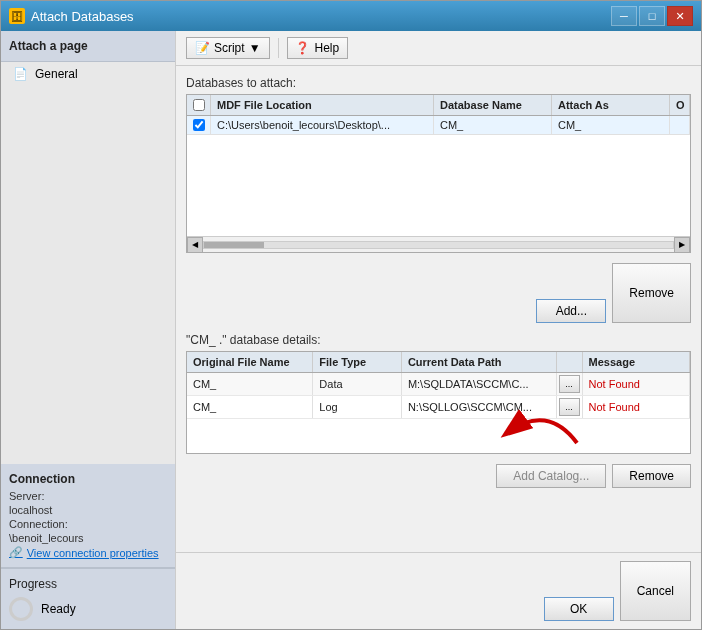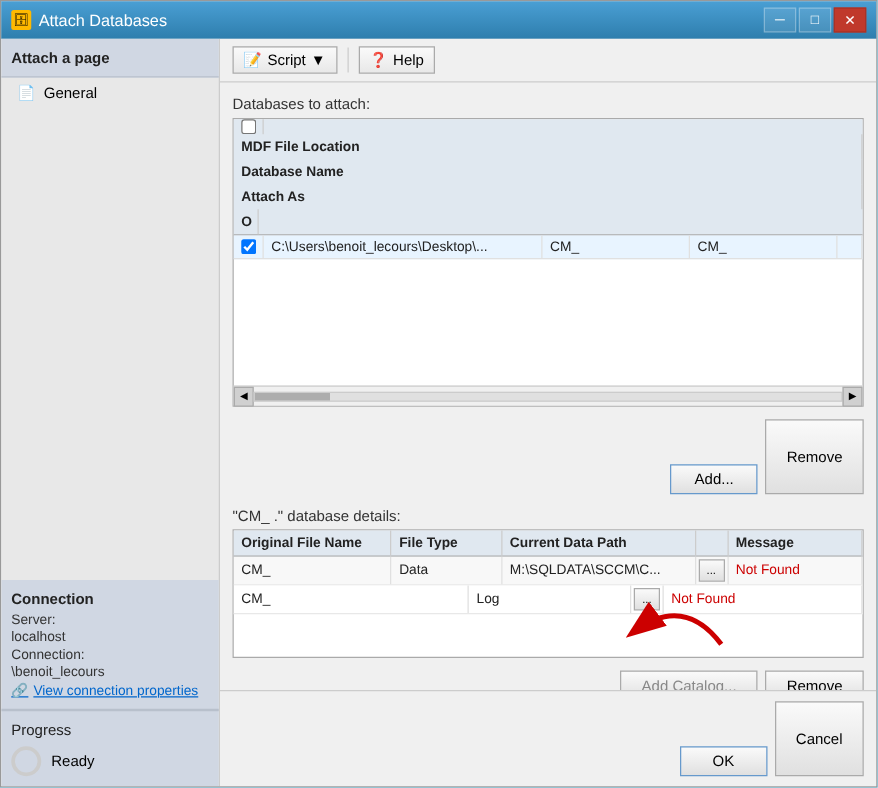--- a/index.html
+++ b/index.html
@@ -230,21 +230,20 @@
     .table-container {
       border: 1px solid #AAA;
       background: white;
       flex-shrink: 0;
     }
 
     .table-header {
       display: flex;
       background: #E0E8F0;
       border-bottom: 1px solid #AAA;
-      flex-direction: column;
     }
 
     .th {
       padding: 4px 6px;
       font-size: 11px;
       font-weight: 600;
       color: #222;
       border-right: 1px solid #CCC;
     }
 
@@ -551,20 +550,21 @@
                 <div class="td" style="flex:1.5;">M:\SQLDATA\SCCM\C...</div>
                 <div class="td" style="width:26px;padding:2px;">
                   <button class="btn-small">...</button>
                 </div>
                 <div class="td" style="flex:1;color:#CC0000;">Not Found</div>
               </div>
 
               <div class="detail-row">
                 <div class="td" style="flex:1.2;">CM_</div>
                 <div class="td" style="flex:0.8;">Log</div>
+                <div class="td" style="flex:1.5;">N:\SQLLOG\SCCM\CM...</div>
                 <div class="td" style="width:26px;padding:2px;">
                   <button class="btn-small">...</button>
                 </div>
                 <div class="td" style="flex:1;color:#CC0000;">Not Found</div>
               </div>
 
               <svg style="position:absolute;top:10px;left:300px;width:120px;height:70px;pointer-events:none;overflow:visible;">
                 <defs>
                   <marker id="arrowhead" markerWidth="8" markerHeight="6" refX="6" refY="3" orient="auto">
                     <polygon points="0 0, 8 3, 0 6" fill="#CC0000"></polygon>

